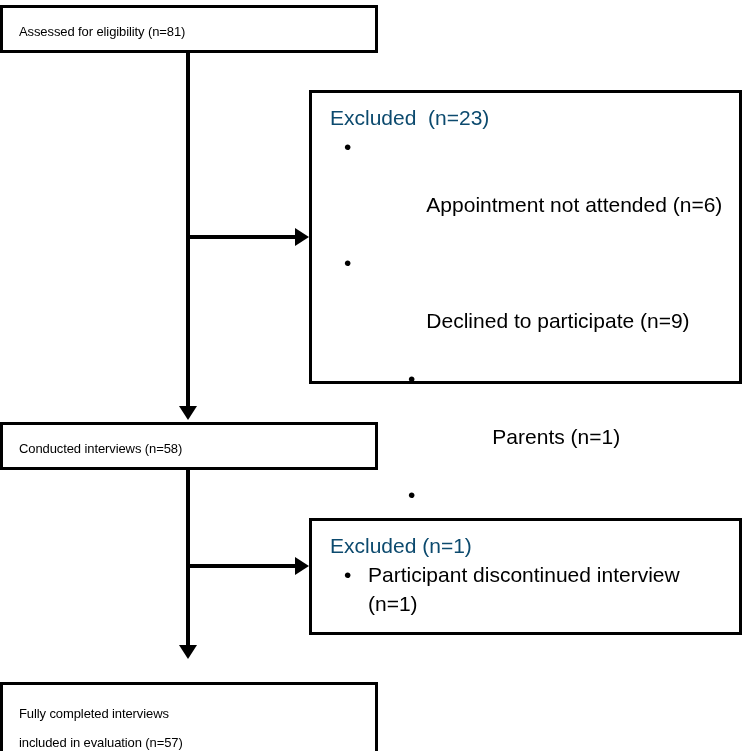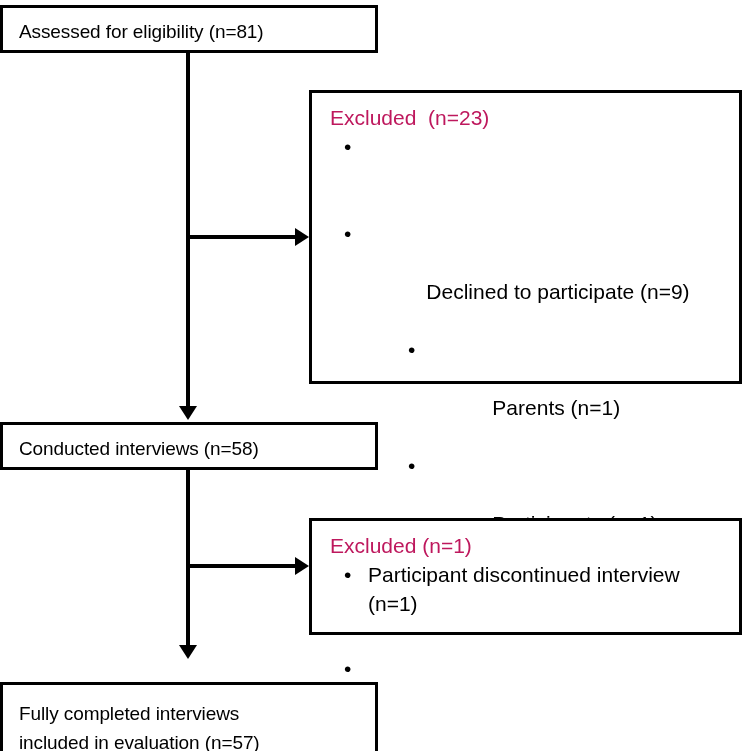--- a/index.html
+++ b/index.html
@@ -18,21 +18,21 @@
 
   .node-box {
     position: absolute;
     box-sizing: border-box;
     border: 3px solid #000000;
     background: #ffffff;
   }
 
   .node-label {
     position: absolute;
-    font-size: 19px;
+    font-size: 13px;
     line-height: 29px;
     color: #000000;
     white-space: pre;
     letter-spacing: -0.1px;
   }
 
   
   #box-assessed {
     left: 0px;
     top: 5px;
@@ -84,21 +84,21 @@
 
   .excluded-content {
     position: absolute;
     left: 18px;
     top: 10px;
     right: 4px;
   }
   .excl-heading {
     font-size: 21px;
     line-height: 29px;
-    color: #be185d;
+    color: #0c4a6e;
     white-space: pre;
   }
   .excl-list {
     list-style: none;
     margin: 0;
     padding: 0;
   }
   .excl-item {
     position: relative;
     font-size: 21px;
@@ -175,20 +175,21 @@
 
   <div class="conn-line" id="branch-1"></div>
   <div class="arrow-right" id="branch-1-head"></div>
 
   <div class="node-box" id="box-excluded-1">
     <div class="excluded-content">
       <div class="excl-heading">Excluded  (n=23)</div>
       <ul class="excl-list">
         <li class="excl-item level-1">
           <span class="bullet">•</span>
+          <span>Appointment not attended (n=6)</span>
         </li>
         <li class="excl-item level-1">
           <span class="bullet">•</span>
           <span>Declined to participate (n=9)</span>
         </li>
         <li class="excl-item level-2">
           <span class="bullet">•</span>
           <span>Parents (n=1)</span>
         </li>
         <li class="excl-item level-2">

